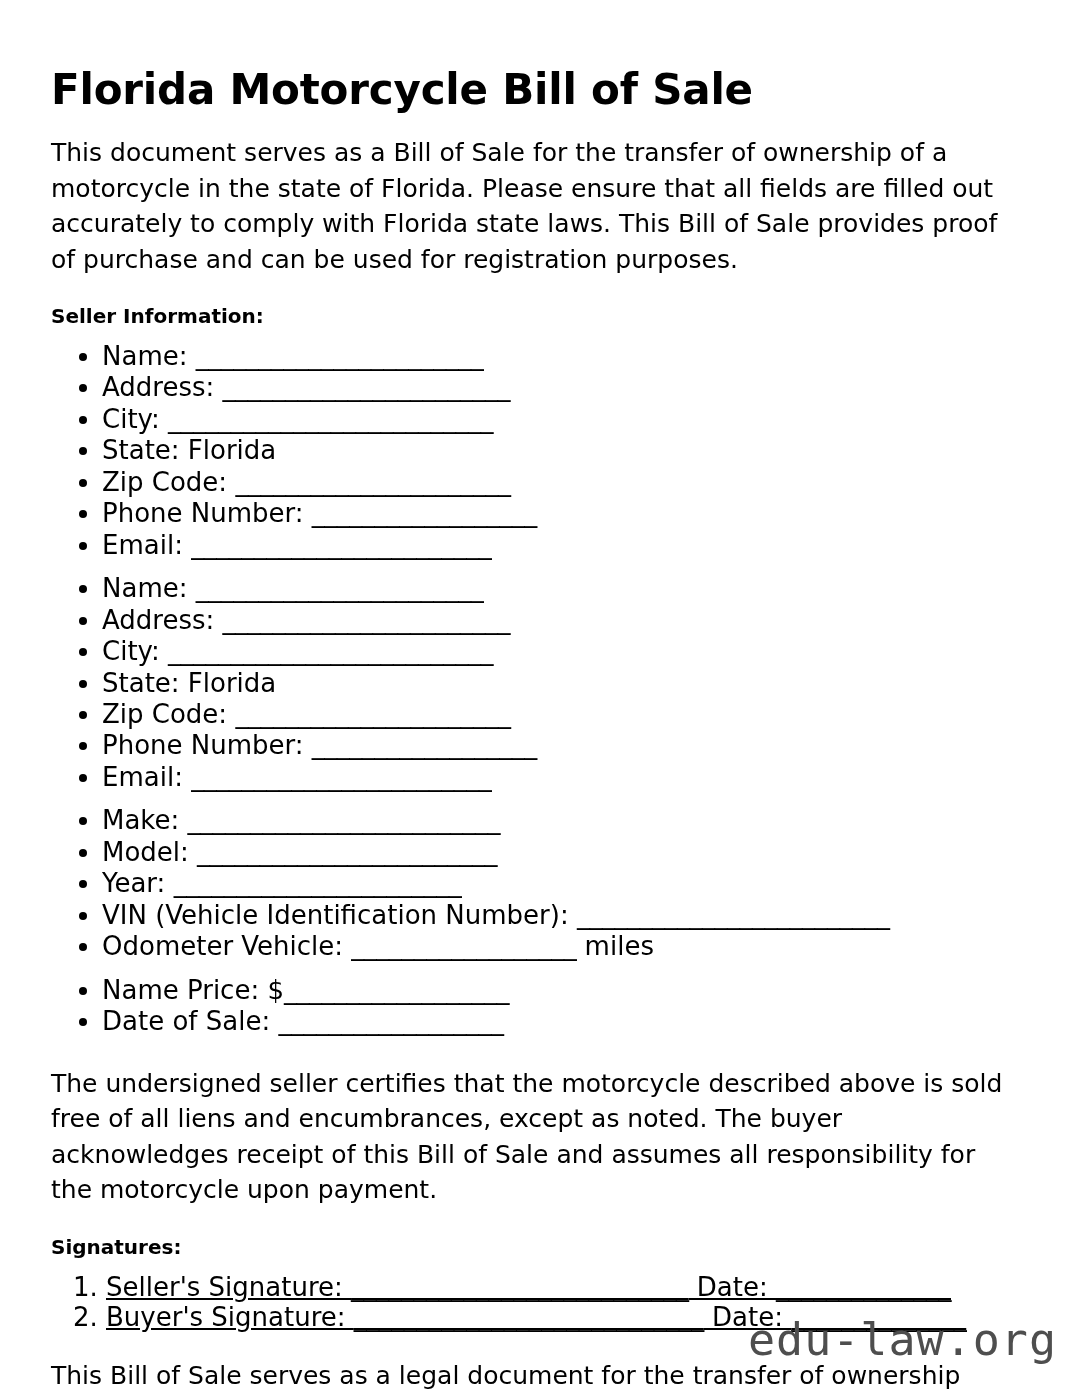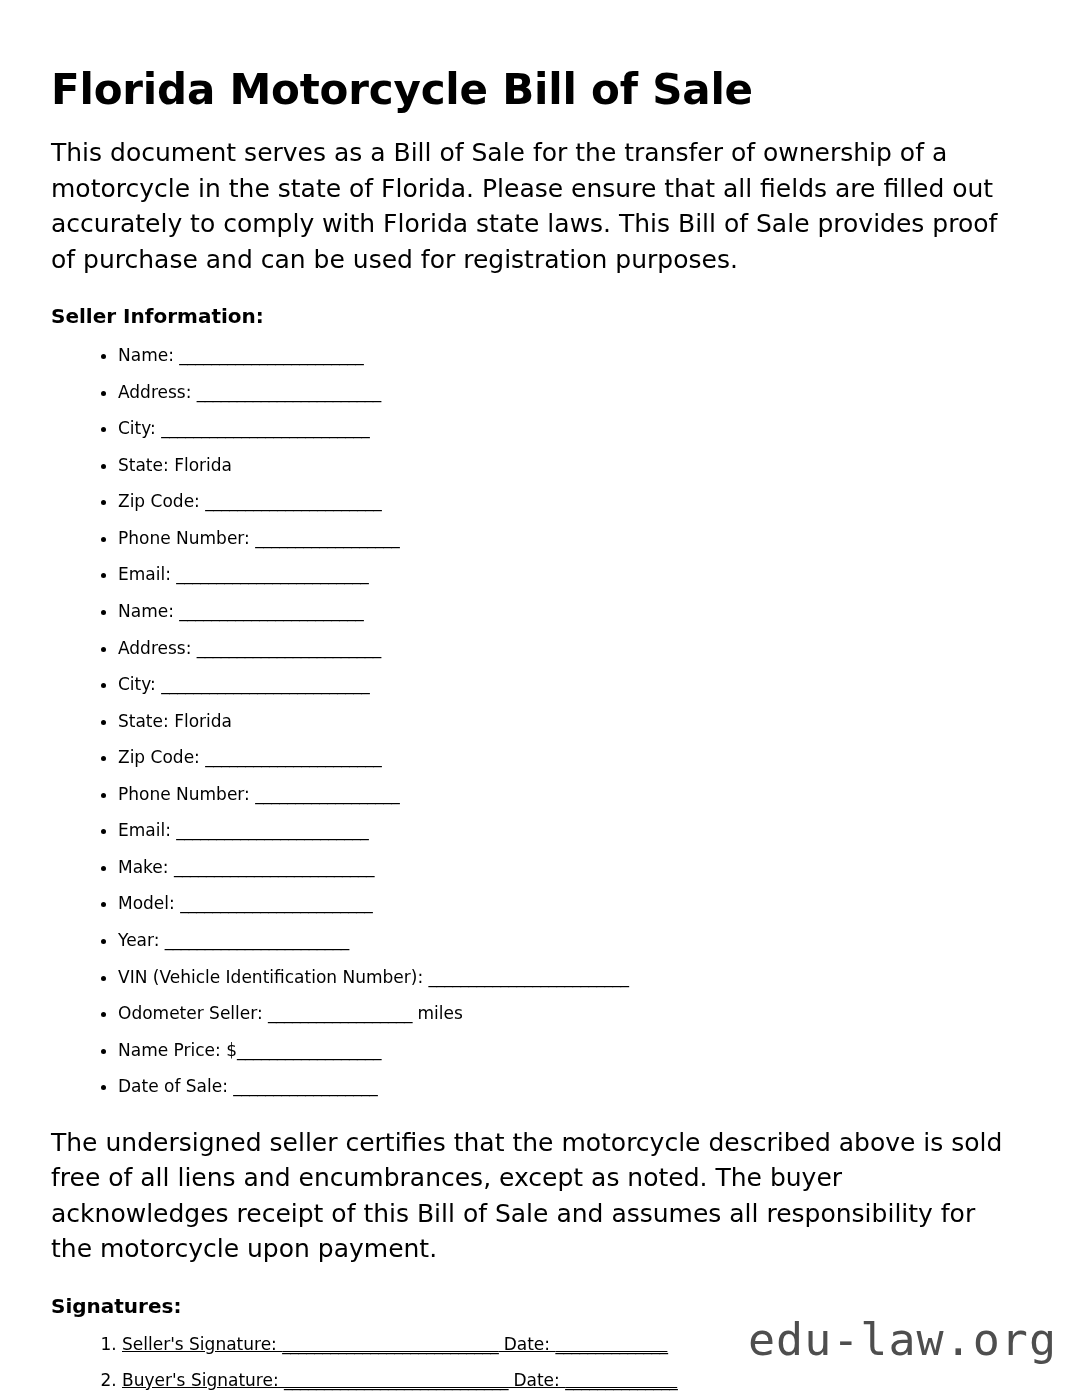--- a/index.html
+++ b/index.html
@@ -42,24 +42,24 @@
     line-height: 1.3;
   }
   ul.fields, ol.fields {
     margin: 12px 0 0 0;
     padding-left: 51px;
     list-style-position: outside;
   }
   ul.fields { list-style-type: disc; }
   ol.fields { list-style-type: decimal; padding-left: 55px; }
   ul.fields li, ol.fields li {
-    font-size: 17px;
+    font-size: 26px;
     line-height: 1.21;
     padding: 0;
-    margin: 16px;
+    margin: 0;
   }
   ol.fields li { line-height: 1.16; }
   .blank {
     text-decoration: none;
     letter-spacing: -0.5px;
     white-space: pre;
   }
   .para-block {
     margin-top: 28px;
   }
@@ -104,21 +104,21 @@
       <li><span>Zip Code: </span><span class="blank">______________________</span></li>
       <li><span>Phone Number: </span><span class="blank">__________________</span></li>
       <li><span>Email: </span><span class="blank">________________________</span></li>
     </ul>
 
   <ul class="fields" id="motorcycle-list">
       <li><span>Make: </span><span class="blank">_________________________</span></li>
       <li><span>Model: </span><span class="blank">________________________</span></li>
       <li><span>Year: </span><span class="blank">_______________________</span></li>
       <li><span>VIN (Vehicle Identification Number): </span><span class="blank">_________________________</span></li>
-      <li><span>Odometer Seller: </span><span class="blank">__________________</span><span> miles</span></li>
+      <li><span>Odometer Vehicle: </span><span class="blank">__________________</span><span> miles</span></li>
     </ul>
 
   <ul class="fields" id="sale-list">
       <li><span>Name Price: $</span><span class="blank">__________________</span></li>
       <li><span>Date of Sale: </span><span class="blank">__________________</span></li>
     </ul>
 
   <p class="para para-block">The undersigned seller certifies that the motorcycle described above is sold free of all liens and encumbrances, except as noted. The buyer acknowledges receipt of this Bill of Sale and assumes all responsibility for the motorcycle upon payment.</p>
 
   <h2 class="section-heading">Signatures:</h2>

